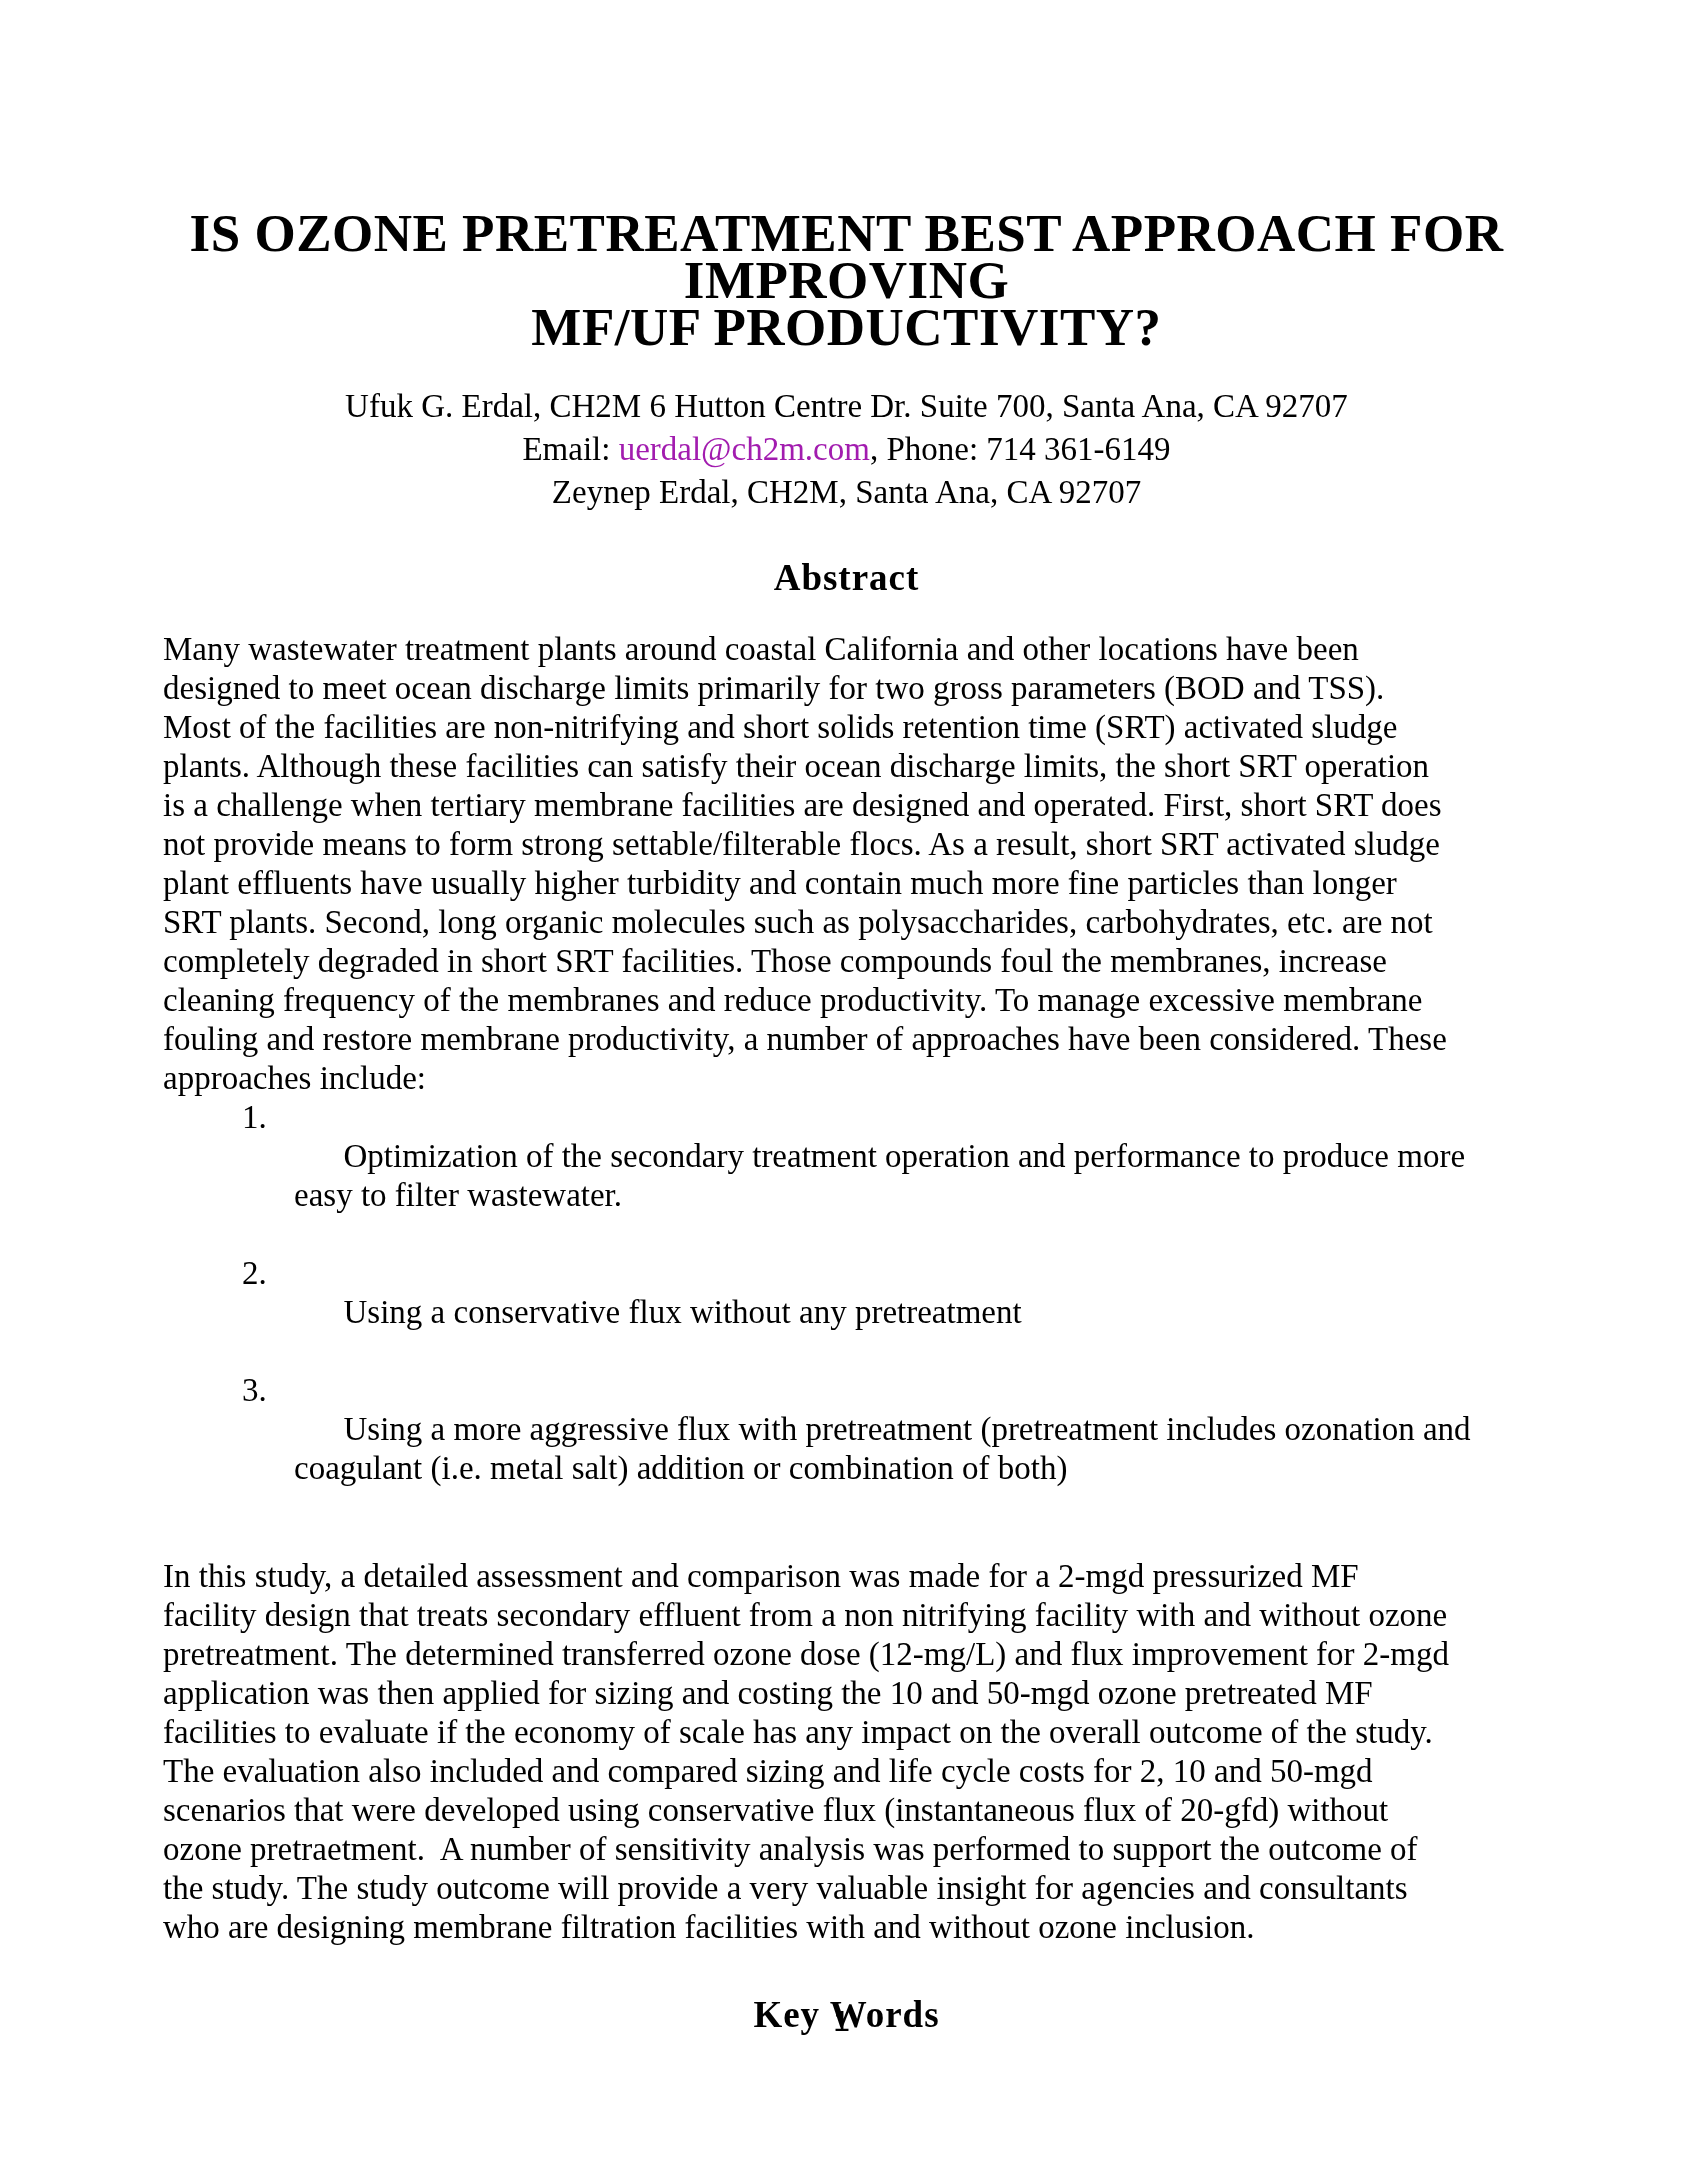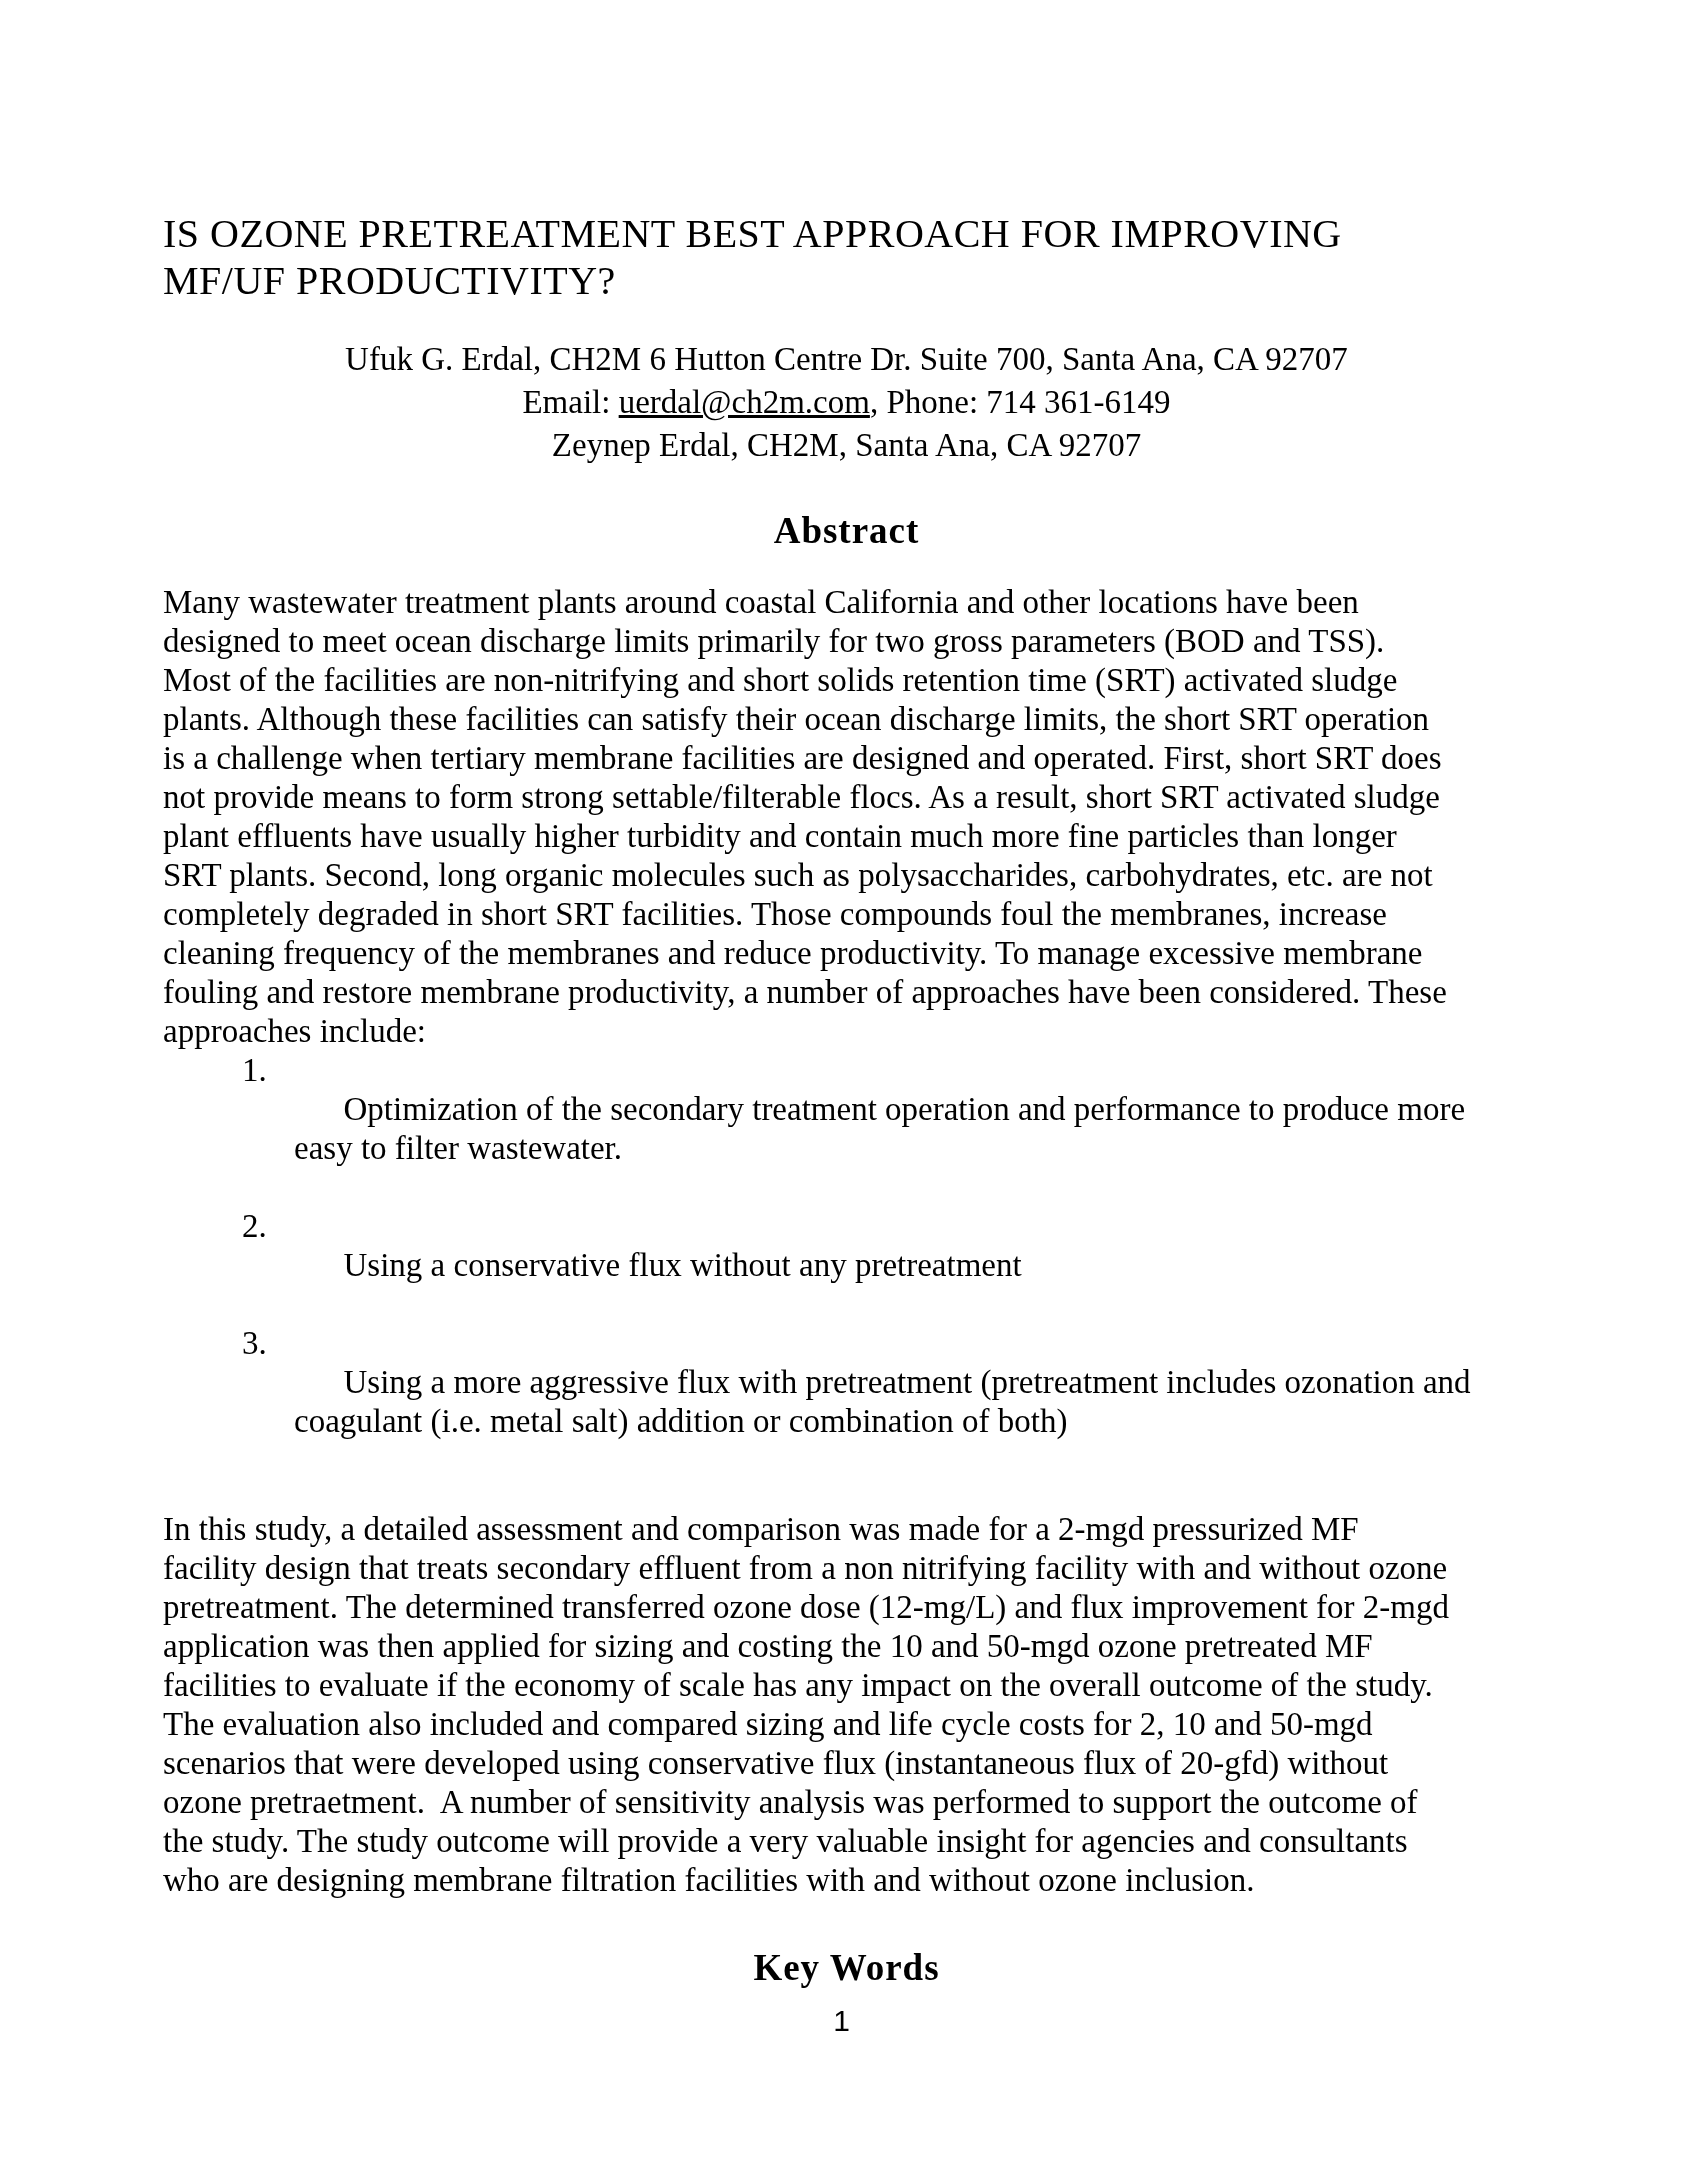--- a/index.html
+++ b/index.html
@@ -9,35 +9,35 @@
     width: 1683px;
     height: 2178px;
     margin: 0 auto;
     background: #ffffff;
     color: #000000;
     font-family: "Liberation Serif", "DejaVu Serif", serif;
     padding: 210px 153px 0 163px;
     overflow: hidden;
   }
   .title {
-    font-weight: normal;
-    font-size: 40px;
+    text-align: center;
+    font-weight: bold;
+    font-size: 53px;
     line-height: 47px;
     white-space: pre-line;
     letter-spacing: 0.5px;
   }
   .authors {
     margin-top: 34px;
     text-align: center;
     font-size: 33px;
     line-height: 43px;
   }
   .email-link {
-    color: #000000;
-    text-decoration: underline;
+    color: #a21caf;
     cursor: pointer;
   }
   .section-heading {
     margin-top: 42px;
     text-align: center;
     font-size: 37px;
     line-height: 44px;
     letter-spacing: 1px;
     font-weight: bold;
   }

